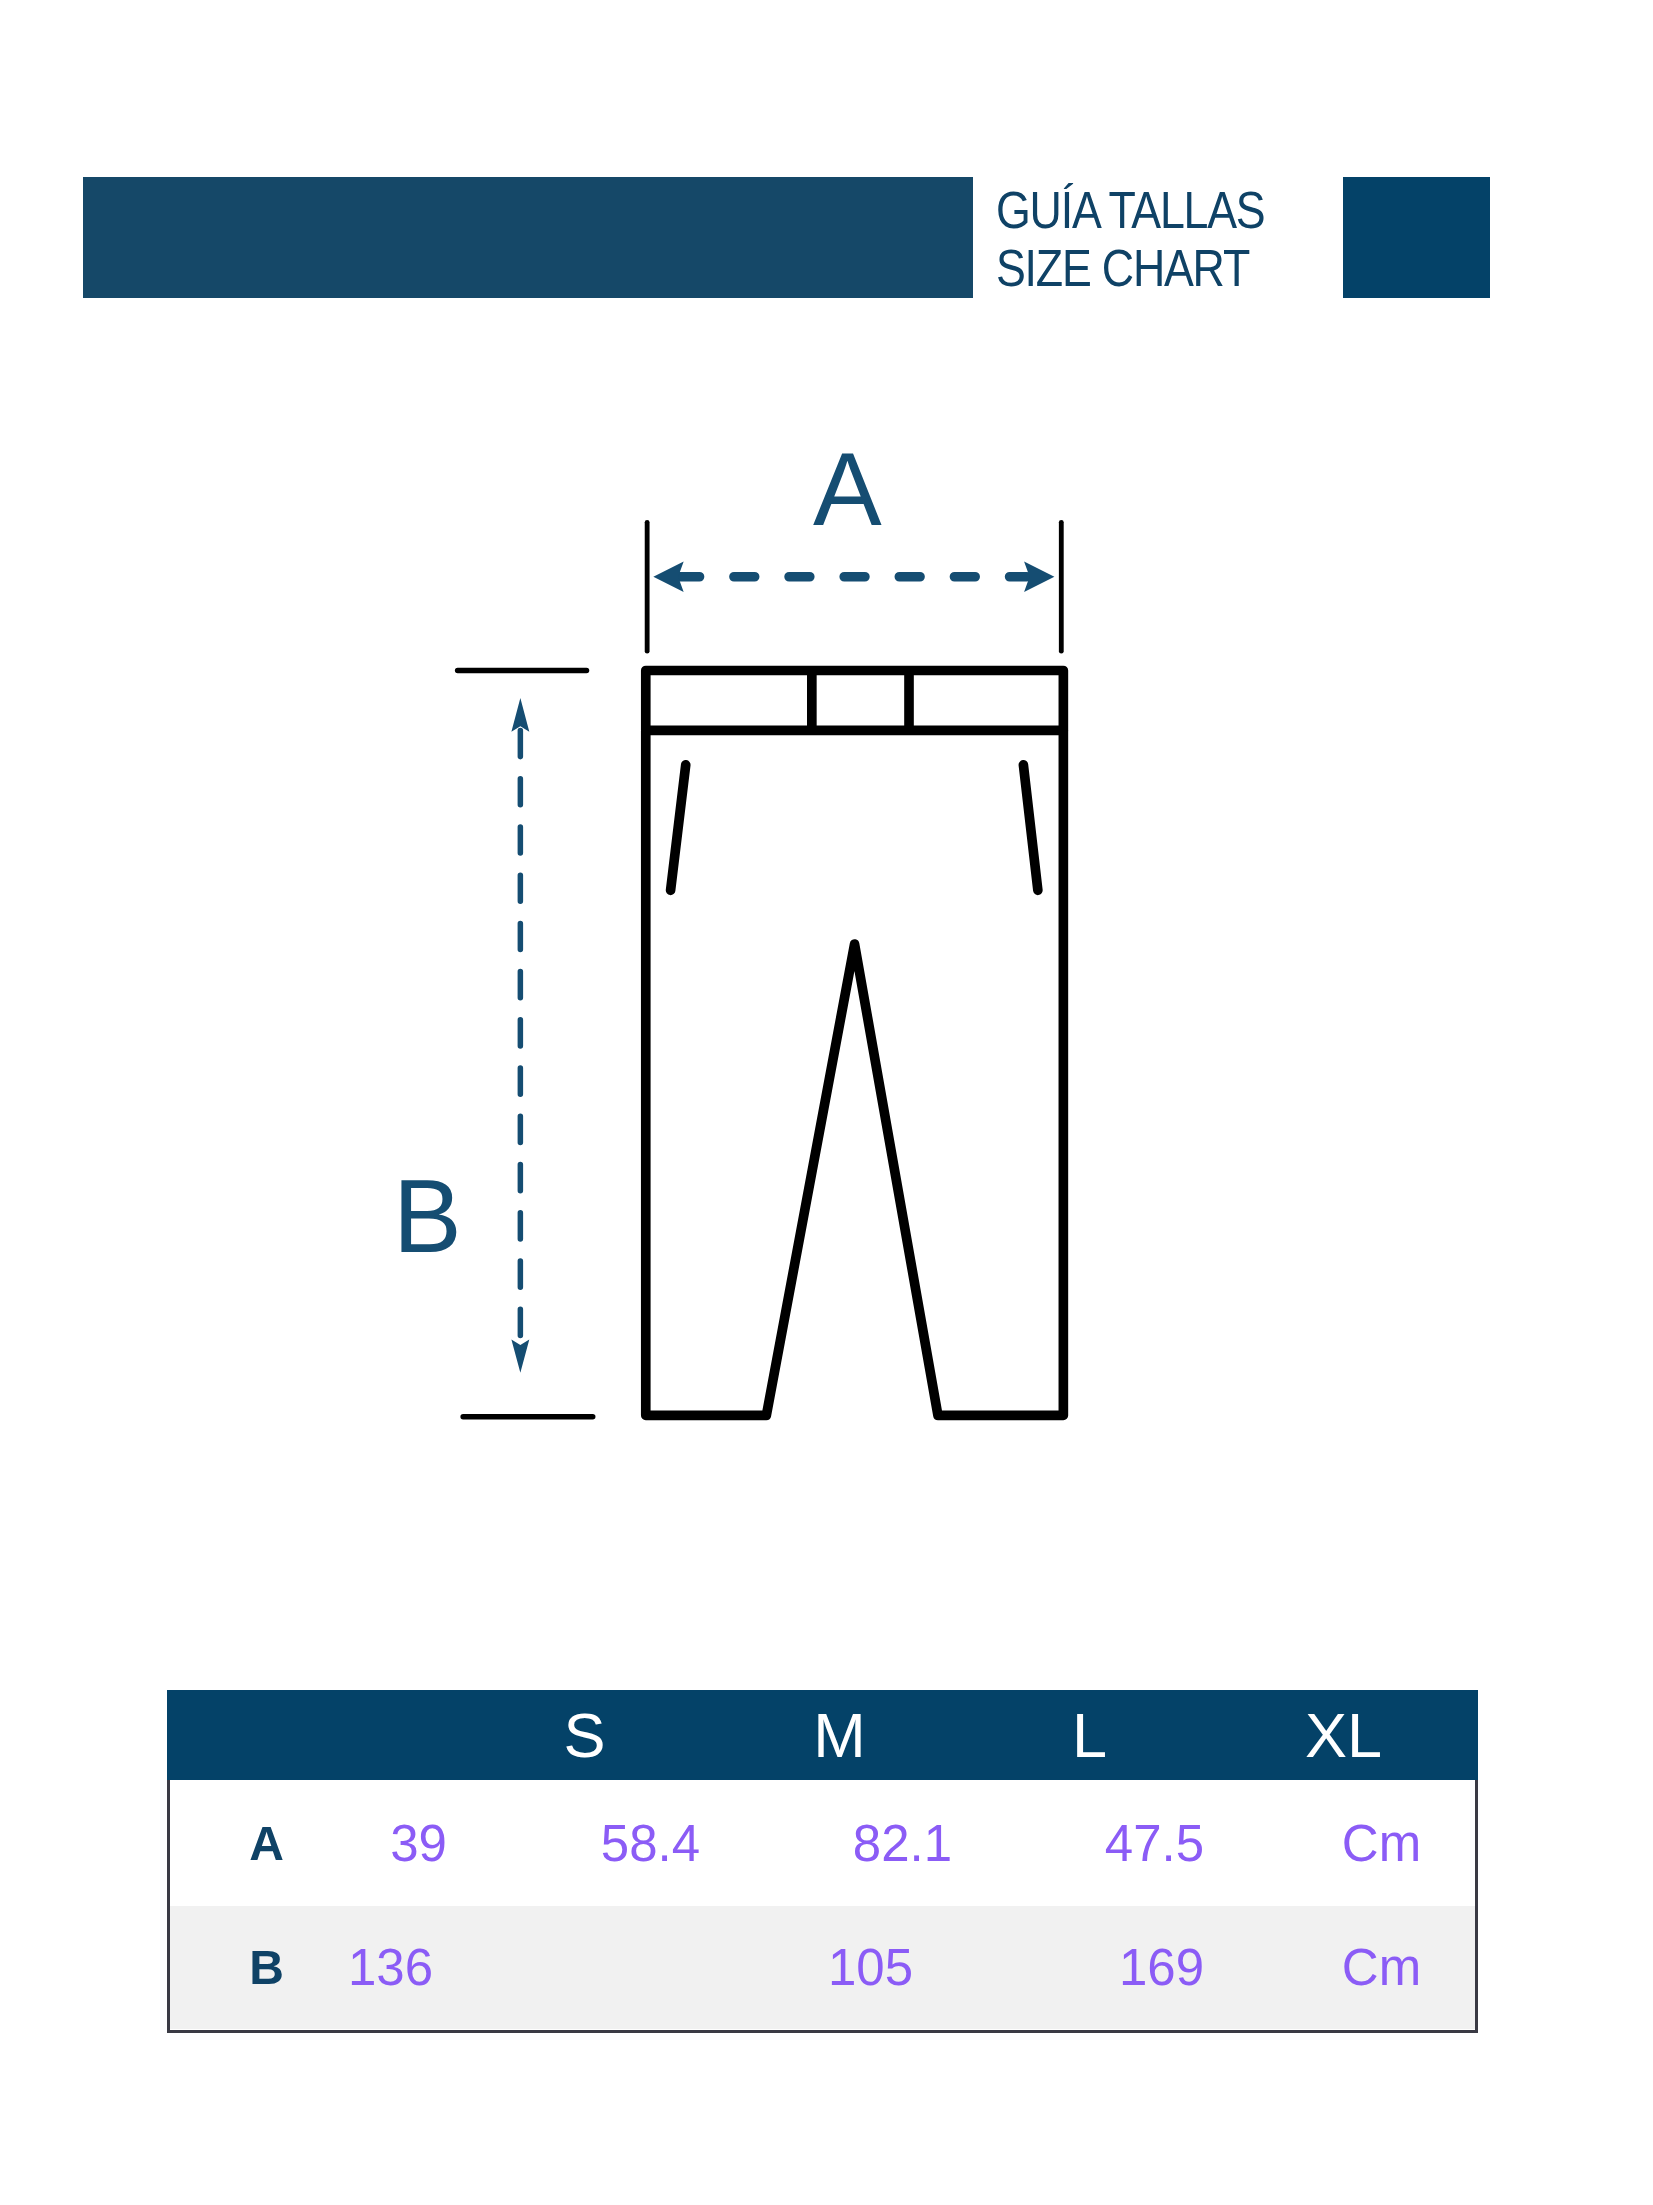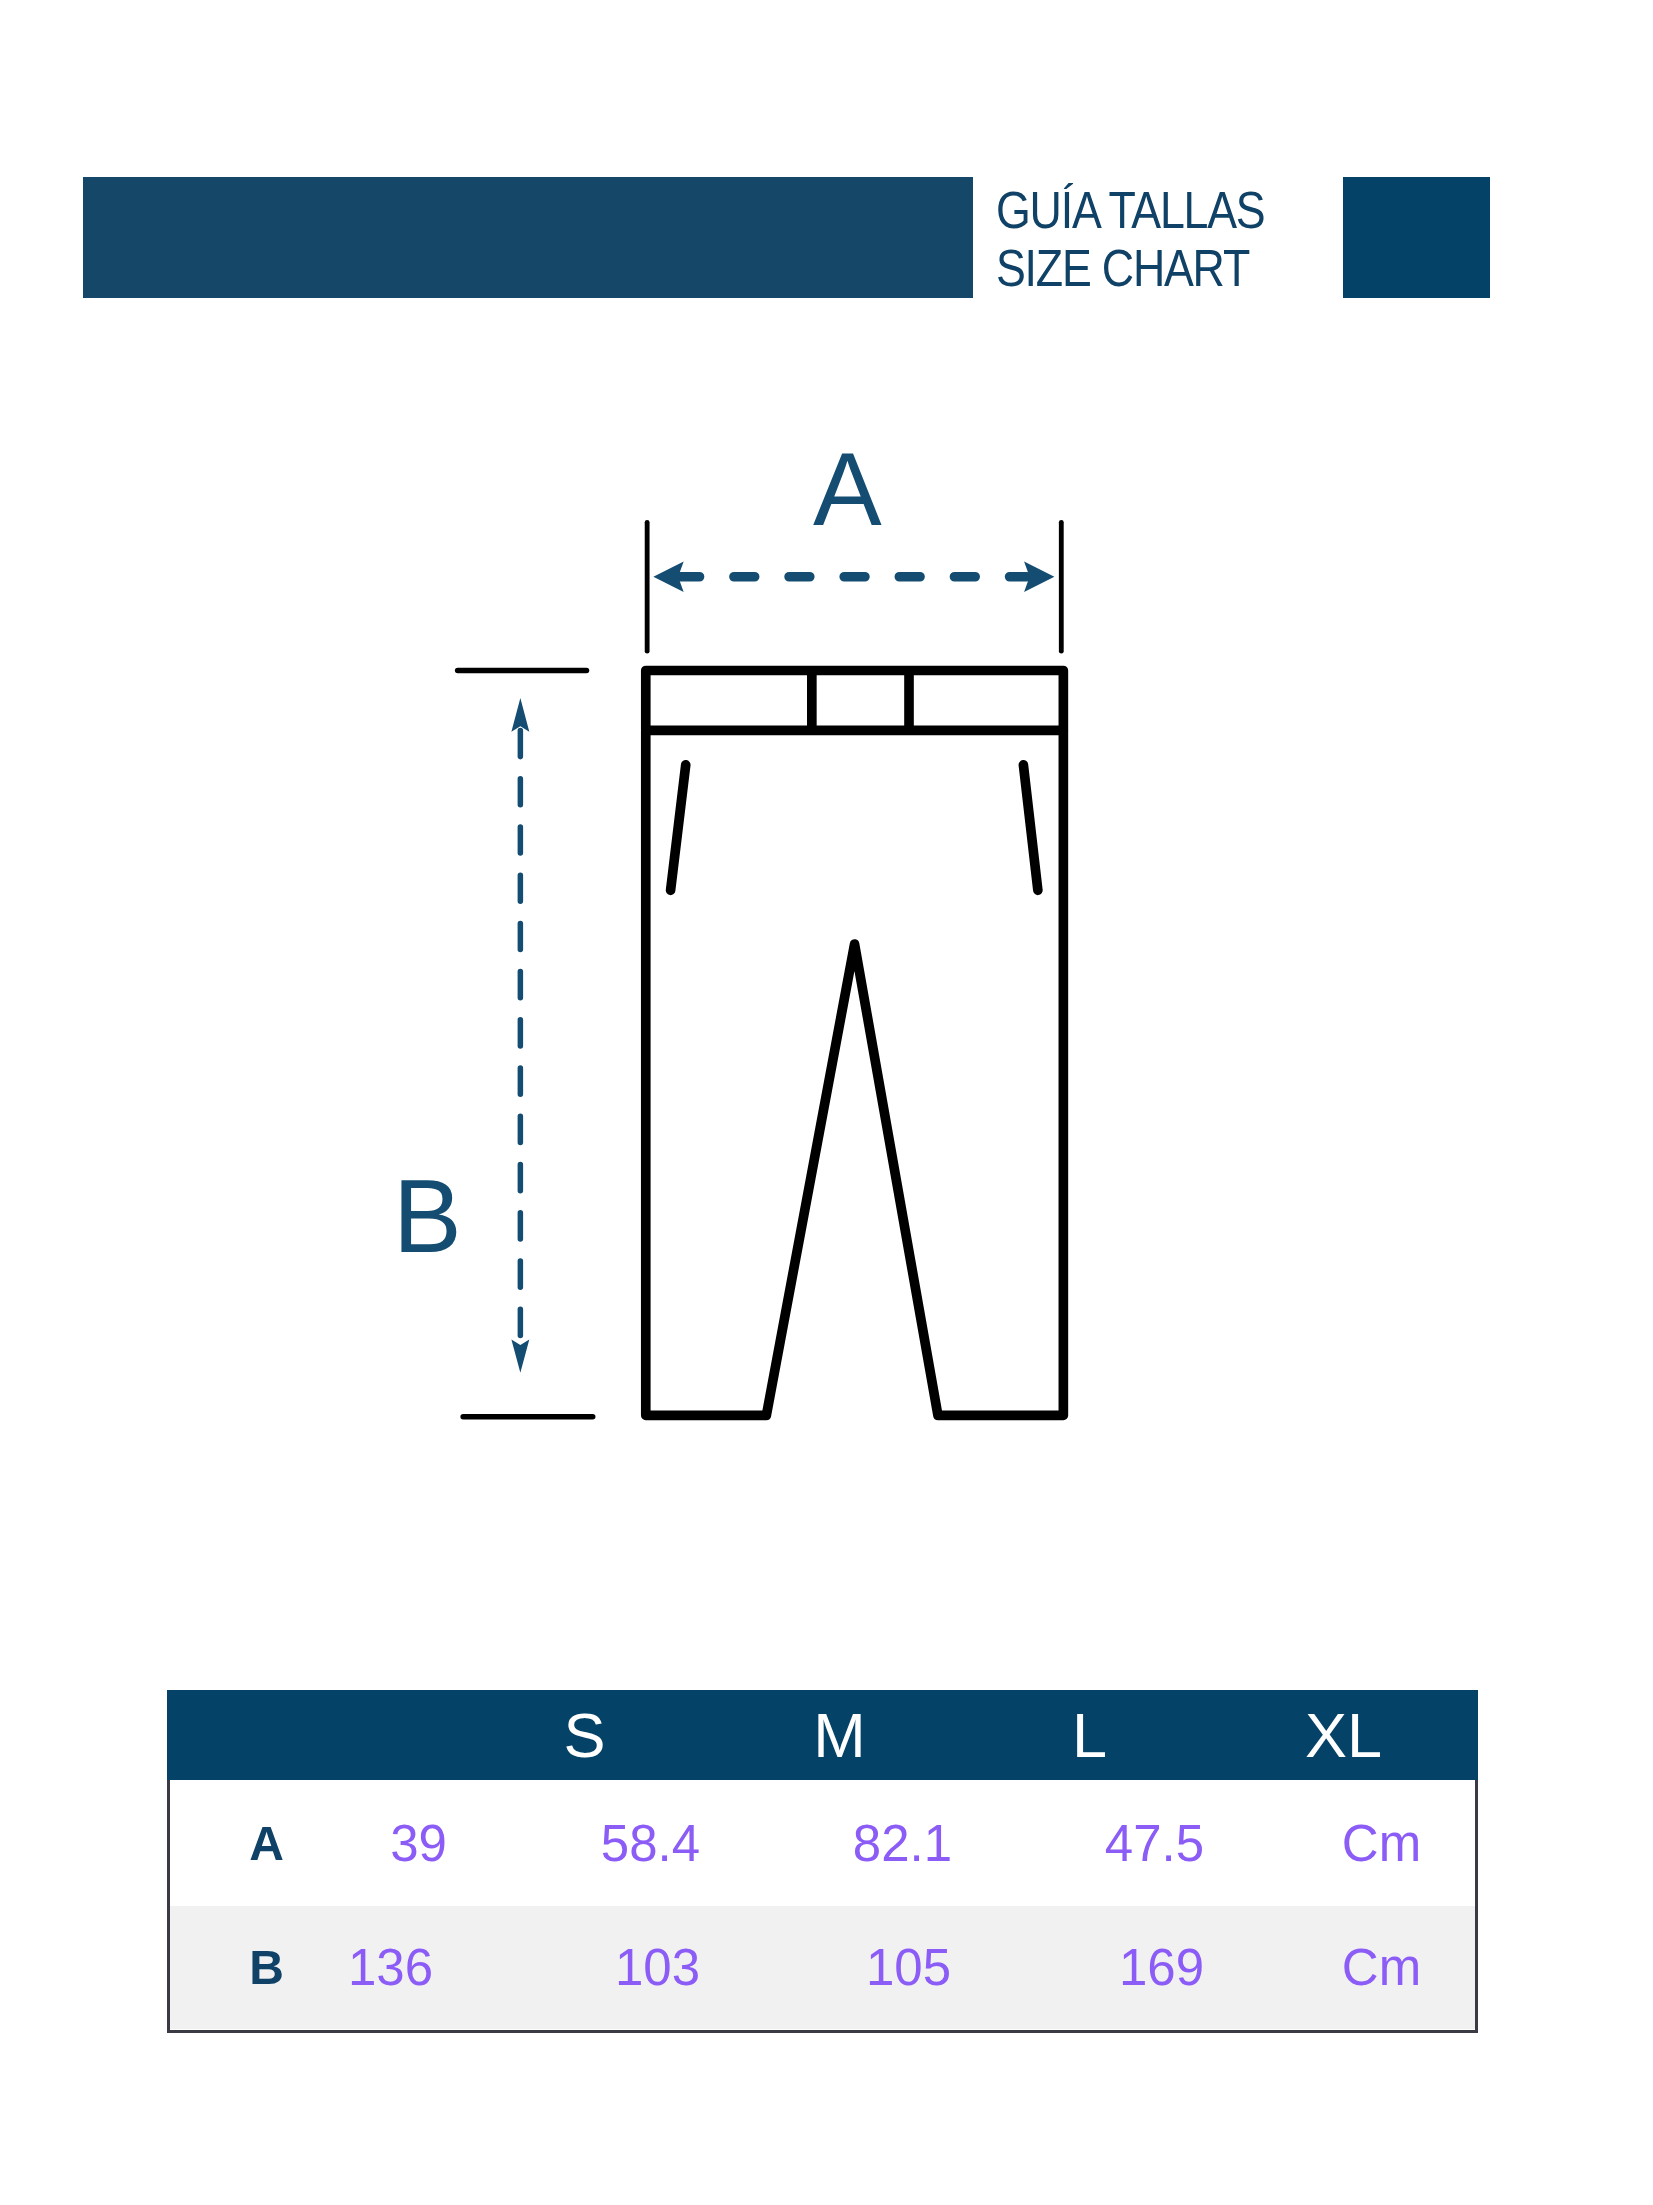--- a/index.html
+++ b/index.html
@@ -77,19 +77,18 @@
     <div class="cell rlabel" style="left:96px;">A</div>
     <div class="cell" style="left:249px;">39</div>
     <div class="cell" style="left:481px;">58.4</div>
     <div class="cell" style="left:733px;">82.1</div>
     <div class="cell" style="left:985px;">47.5</div>
     <div class="cell" style="left:1212px;">Cm</div>
   </div>
   <div class="row row-b">
     <div class="cell rlabel" style="left:96px;">B</div>
     <div class="cell" style="left:221px;">136</div>
-    <div class="cell" style="left:488px;">103</div>
-    <div class="cell" style="left:739px;">105</div>
+    <div class="cell" style="left:701px;">105</div>
     <div class="cell" style="left:992px;">169</div>
     <div class="cell" style="left:1212px;">Cm</div>
   </div>
 </div>
 
 
 </body></html>

